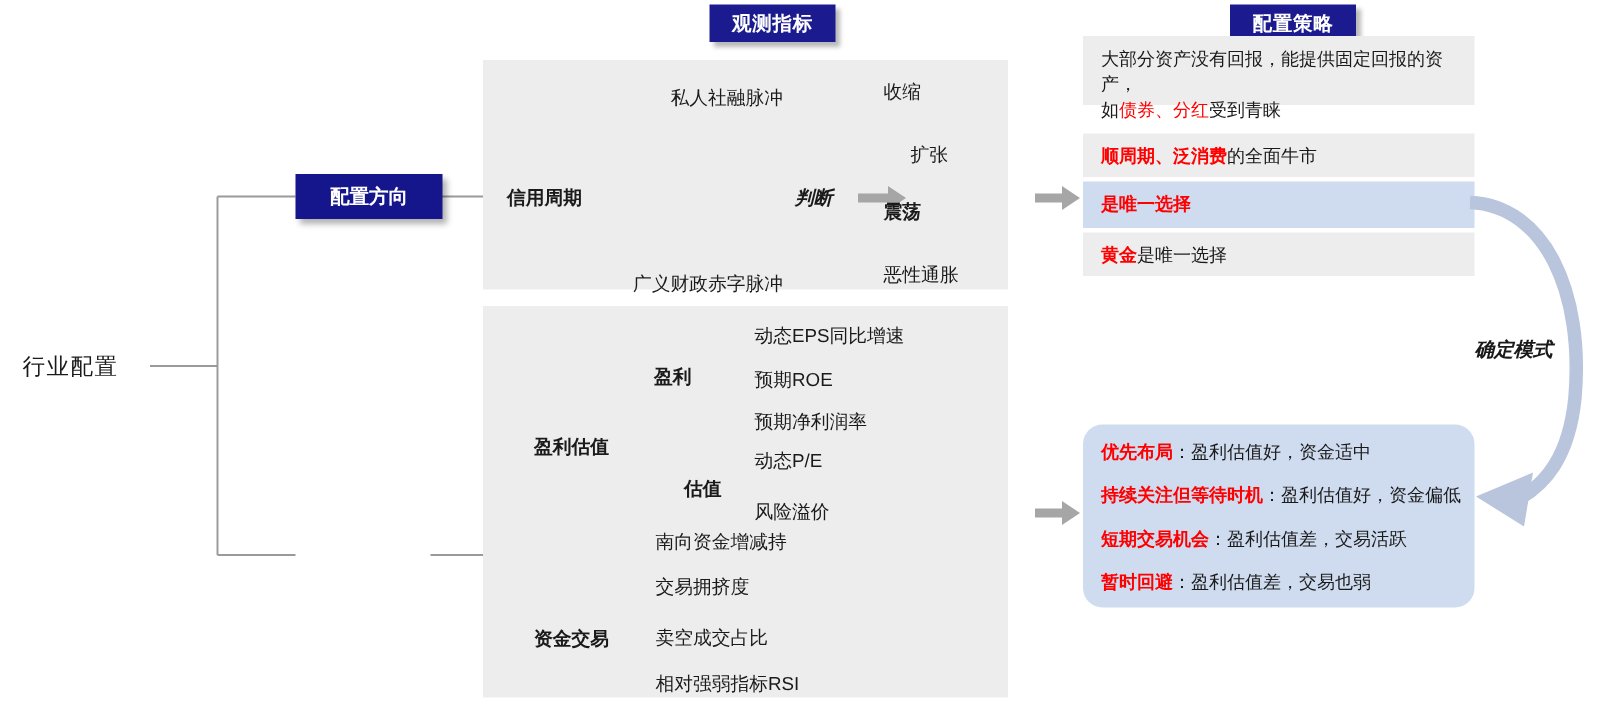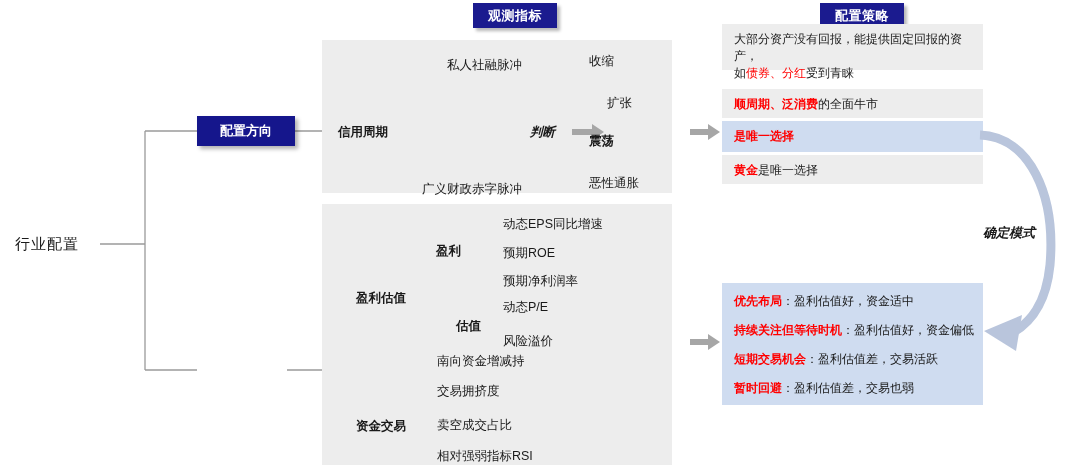--- a/index.html
+++ b/index.html
@@ -62,21 +62,21 @@
   #srow-1{top:24px;height:46px;}
   #srow-2{top:89px;height:29px;}
   #srow-3{top:121px;height:31px;}
   #srow-4{top:155px;height:29px;}
   .red{color:#ff0000;font-weight:bold;}
   .red-n{color:#ff0000;}
 
   
   #box-sector{
     position:absolute;left:722px;top:283px;width:261px;height:122px;
-    background:#cfdcf0;box-sizing:border-box;padding:10px 10px 0 12px;
+    background:#cfdcf0;box-sizing:border-box;padding:10px 10px 0 12px;border-radius:13px;
   }
   #box-sector .line{font-size:12px;color:#1a1a1a;margin-bottom:12px;white-space:nowrap;}
   #box-sector .line b{color:#ff0000;}
 </style>
 </head>
 <body>
 
 <div id="root">
 
   <svg id="lines" viewBox="0 0 1080 471">

